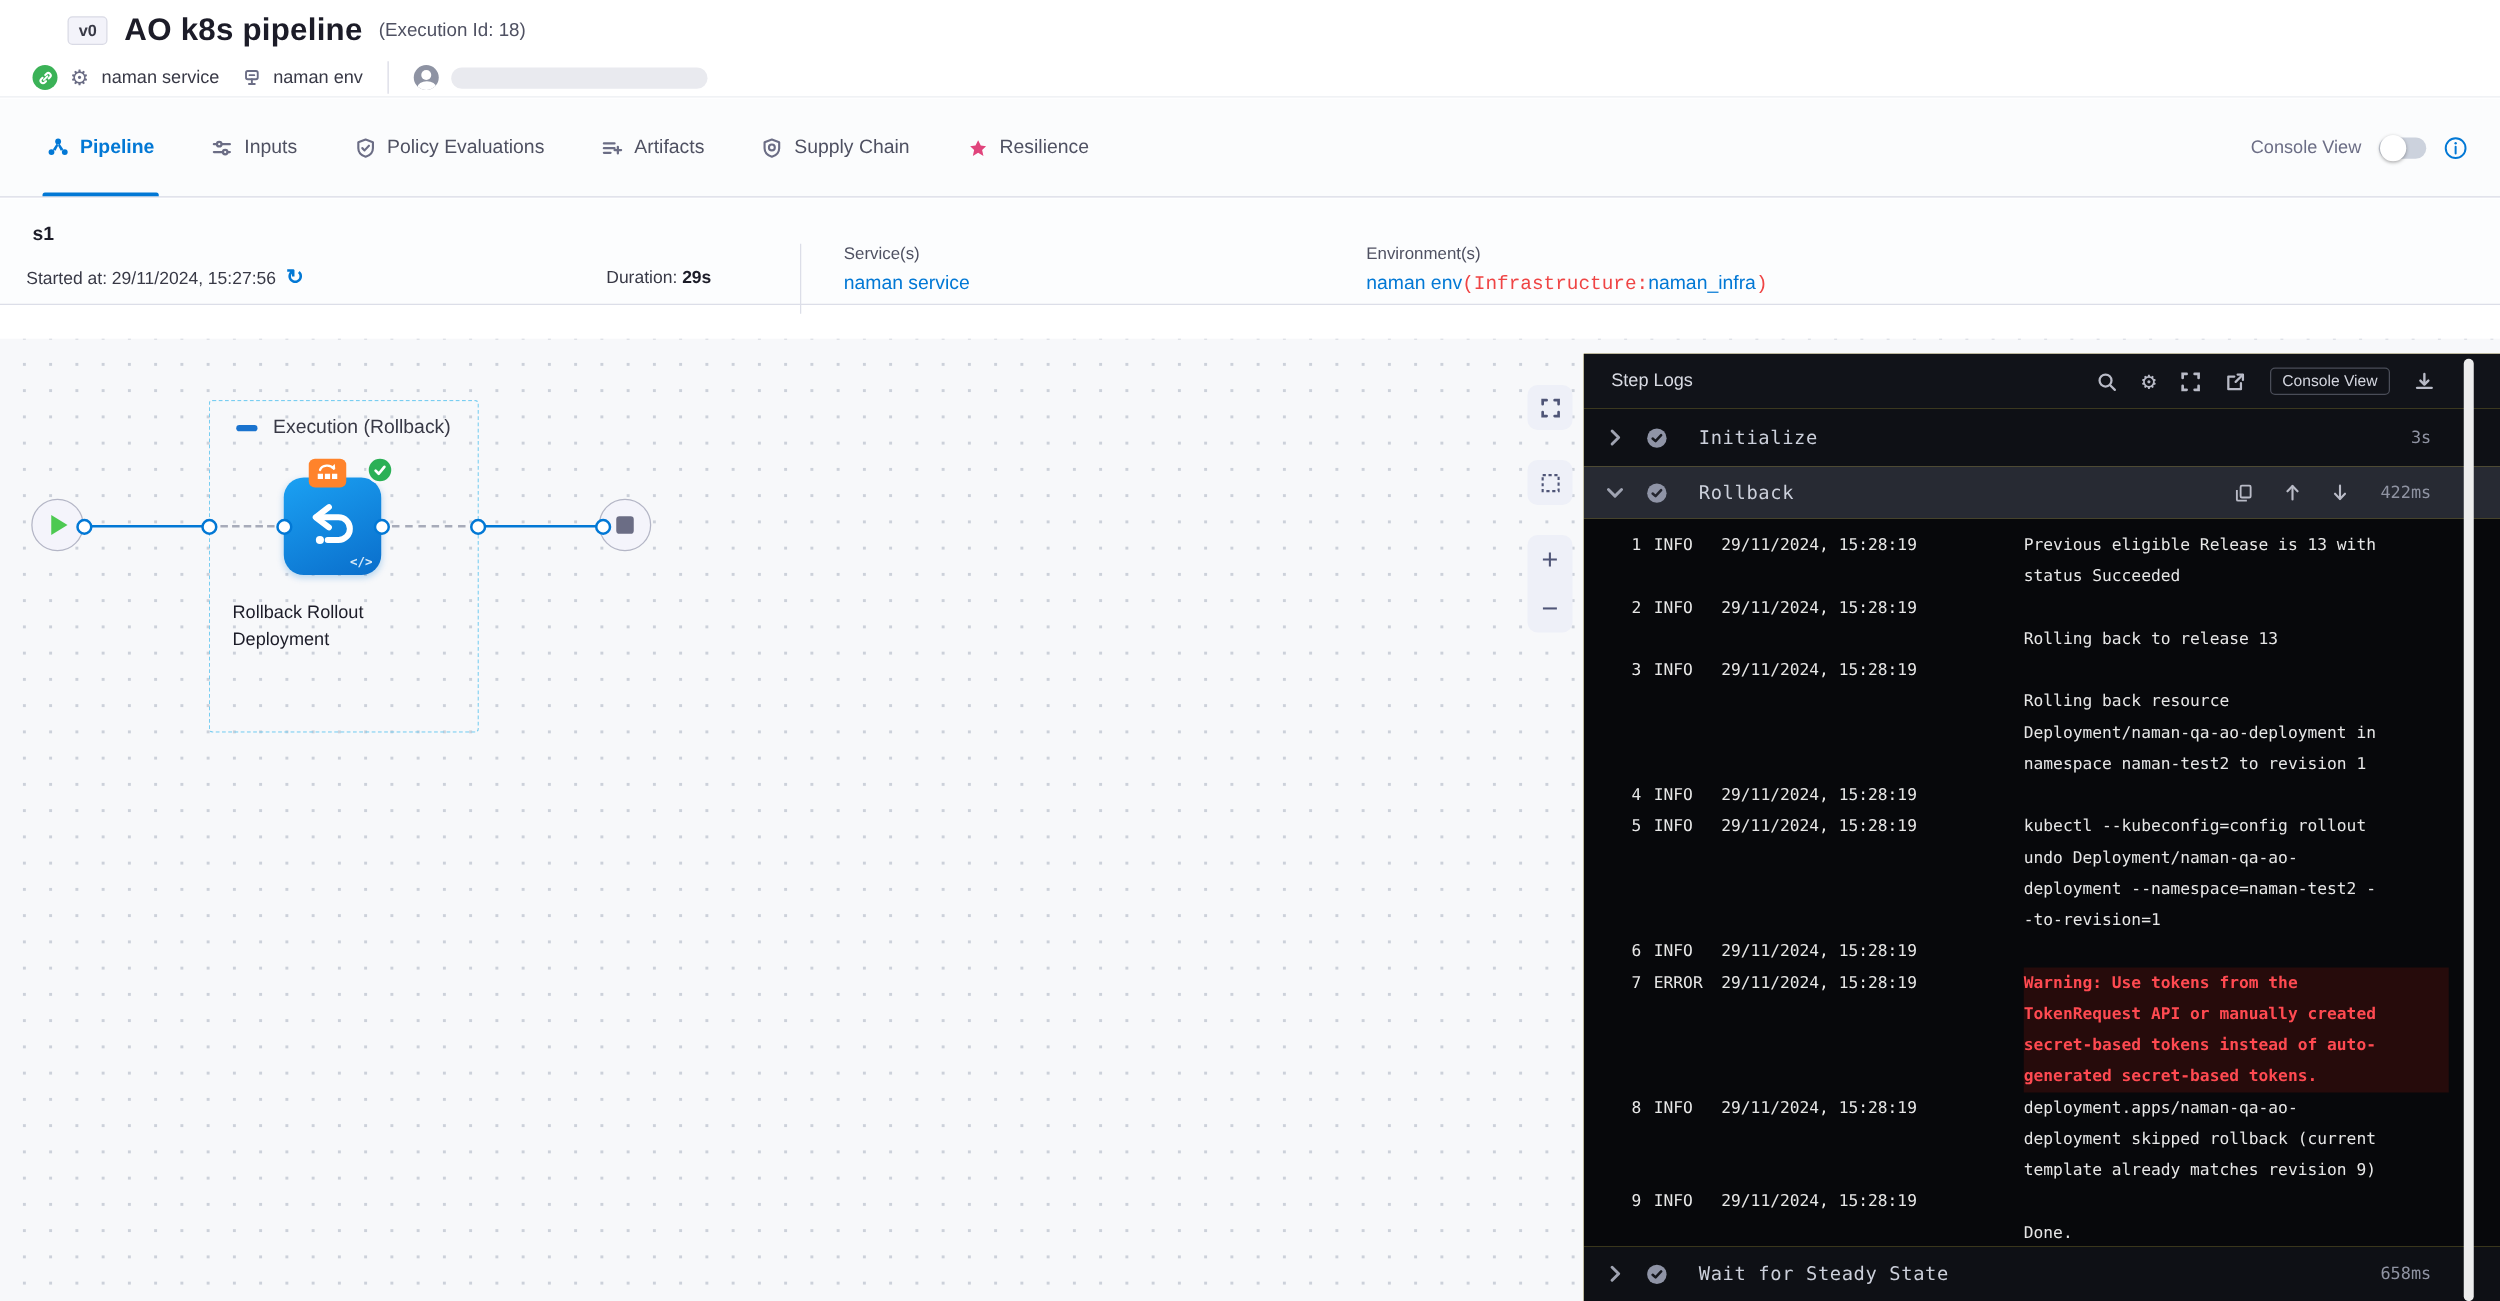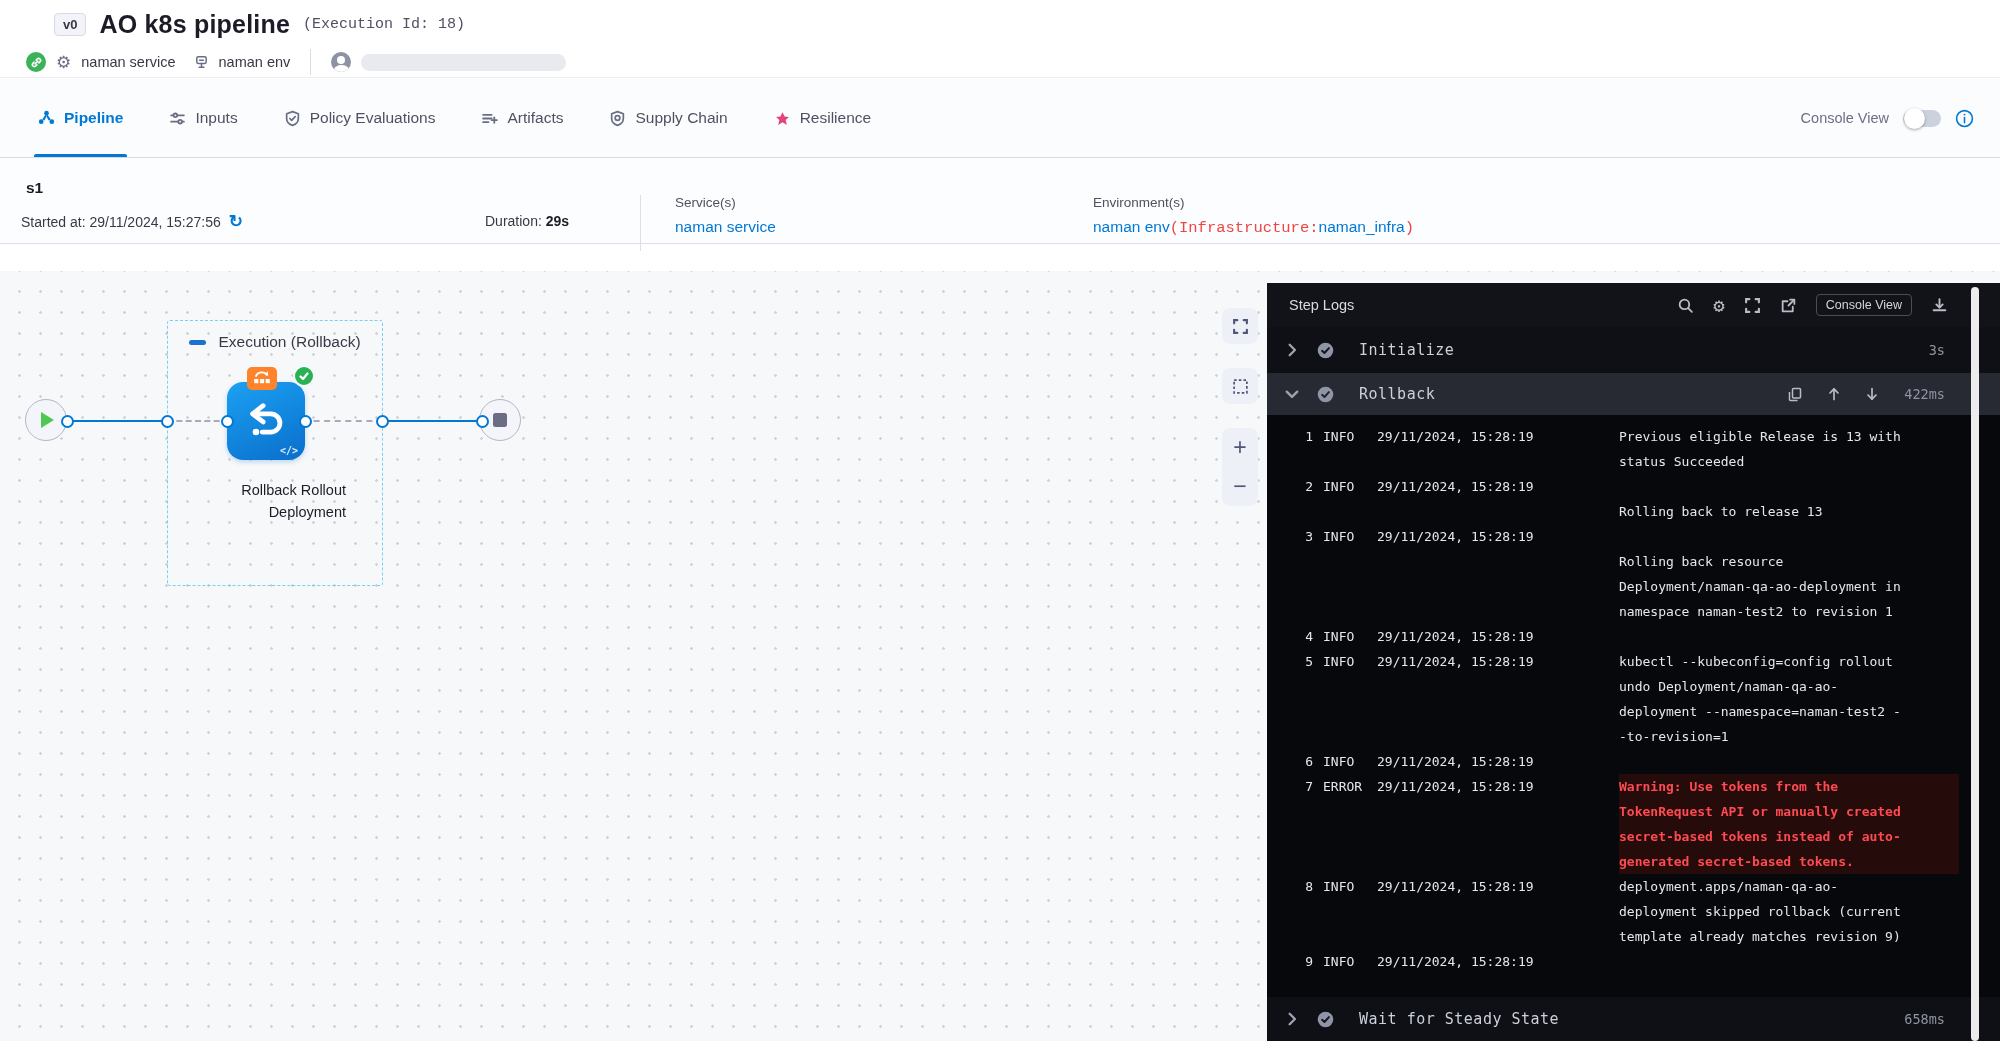--- a/index.html
+++ b/index.html
@@ -8,21 +8,21 @@
     width:2000px; height:1041px; position:relative; overflow:hidden;
     background:#ffffff; font-family:"Liberation Sans", sans-serif; color:#383946;
   }
   svg { display:block; }
 
   
   .header { position:absolute; left:0; top:0; width:2000px; height:78px; background:#fff; border-bottom:1px solid #eceef2; }
   .title-row { position:absolute; left:26px; top:10px; display:flex; align-items:center; gap:13px;padding-left:28px; }
   .ver-badge { background:#f3f3fa; border:1px solid #d9dae5; border-radius:4px; padding:3px 8px; font-size:13px; color:#383946; font-weight:600; }
   .pipe-title { font-size:25px; font-weight:700; color:#1c1c28; letter-spacing:.2px; }
-  .exec-id { font-size:15px; color:#4f5162;font-family:Liberation Mono, monospace; }
+  .exec-id { font-size:15px; color:#4f5162; }
   .meta-row { position:absolute; left:26px; top:50px; display:flex; align-items:center; gap:10px; height:24px; }
   .chain-badge { width:20px; height:20px; border-radius:50%; background:#3bb257; display:flex; align-items:center; justify-content:center; }
   .meta-txt { font-size:14.5px; color:#383946; }
   .vdiv { width:1px; height:26px; background:#d9dae5; margin:0 10px; }
   .avatar { width:20px; height:20px; border-radius:50%; background:#8e93a3; position:relative; overflow:hidden; }
   .avatar:before { content:""; position:absolute; left:6px; top:3.5px; width:8px; height:8px; border-radius:50%; background:#fff; }
   .avatar:after { content:""; position:absolute; left:2.5px; top:12.5px; width:15px; height:10px; border-radius:50%; background:#fff; }
   .redacted { width:205px; height:17px; border-radius:9px; background:#e9eaef; filter:blur(.4px); }
 
   
@@ -71,21 +71,21 @@
   .start-node, .end-node { position:absolute; top:128px; width:42px; height:42px; border-radius:50%; background:#f4f4fb; border:1.6px solid #b4b6c6; display:flex; align-items:center; justify-content:center; z-index:2; }
   .play-tri { width:0; height:0; border-left:13px solid #4dc952; border-top:8px solid transparent; border-bottom:8px solid transparent; margin-left:3px; }
   .stop-sq { width:14px; height:14px; border-radius:2.5px; background:#6b6d85; }
 
   .step-node { position:absolute; left:227px; top:111px; width:78px; height:78px; border-radius:16px;
     background:linear-gradient(155deg,#1ba1f3 0%, #0a6ecb 100%); z-index:2; cursor:pointer;
     display:flex; align-items:center; justify-content:center; box-shadow:0 2px 5px rgba(2,120,213,.25); }
   .node-code { position:absolute; right:7px; bottom:4px; color:rgba(255,255,255,.85); font-size:10px; font-weight:700; font-family:"DejaVu Sans Mono", monospace; }
   .node-badge { position:absolute; left:247px; top:96px; width:30px; height:23px; background:#ff832b; border-radius:5px; z-index:4; display:flex; align-items:center; justify-content:center; }
   .node-check { position:absolute; left:293px; top:94px; width:22px; height:22px; border-radius:50%; background:#2bb056; border:2px solid #f7f8fa; z-index:4; display:flex; align-items:center; justify-content:center; }
-  .node-label { position:absolute; left:186px; top:208px; width:160px; text-align:right; font-size:14.5px; color:#1c1c28; line-height:1.55; }
+  .node-label { position:absolute; left:186px; top:208px; width:160px; text-align:left; font-size:14.5px; color:#1c1c28; line-height:1.55; }
 
   .cv-btn { position:absolute; left:1222px; width:36px; height:36px; border-radius:8px; background:#eef0f8; display:flex; align-items:center; justify-content:center; color:#4f5577; cursor:pointer; }
   .zoom-panel { position:absolute; left:1222px; top:157px; width:36px; height:78px; border-radius:8px; background:#eef0f8; display:flex; flex-direction:column; }
   .zoom-half { flex:1; display:flex; align-items:center; justify-content:center; color:#4f5577; font-size:23px; cursor:pointer; }
 
   
   .logpanel { position:absolute; left:1267px; top:283px; width:733px; height:758px; background:#fde047; display:flex; flex-direction:column; font-family:"DejaVu Sans Mono", monospace; }
   .lp-scrollbar { position:absolute; top:4px; bottom:0; right:21px; width:8px; background:#ececec; border-radius:4px; z-index:5; }
   .lp-header { height:44px; background:#111319; display:flex; align-items:center; padding:0 52px 0 22px; flex:0 0 auto; }
   .lp-title { font-family:"Liberation Sans",sans-serif; font-size:14.5px; color:#d9dbe3; }
@@ -466,20 +466,22 @@
         <span class="lg-level">INFO</span>
         <span class="lg-time">29/11/2024, 15:28:19</span>
         <span class="lg-msg">deployment.apps/naman-qa-ao-
 deployment skipped rollback (current
 template already matches revision 9)</span>
     </div>
     <div class="log-row">
       <span class="lg-num">9</span>
         <span class="lg-level">INFO</span>
         <span class="lg-time">29/11/2024, 15:28:19</span>
+        <span class="lg-msg">
+Done.</span>
     </div>
   </div>
 
   <div class="sec-row" style="height:44px;">
     <span class="sec-chevron">
       <svg width="10" height="14" viewBox="0 0 8 12" fill="none" stroke="currentColor" stroke-width="2" stroke-linecap="round" stroke-linejoin="round">
           <path d="M2 1.5 6.5 6 2 10.5"></path>
         </svg>
     </span>
     <span class="sec-check">

